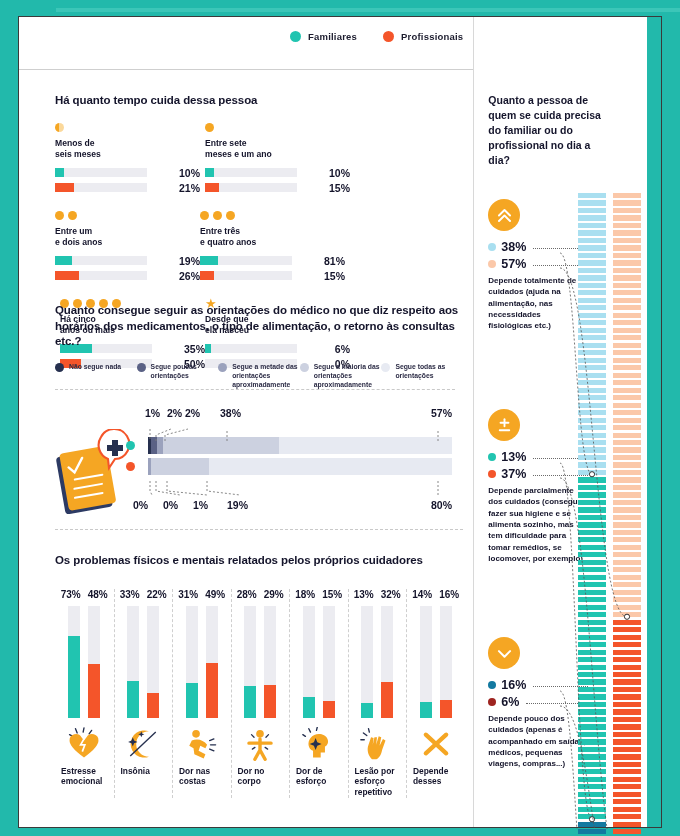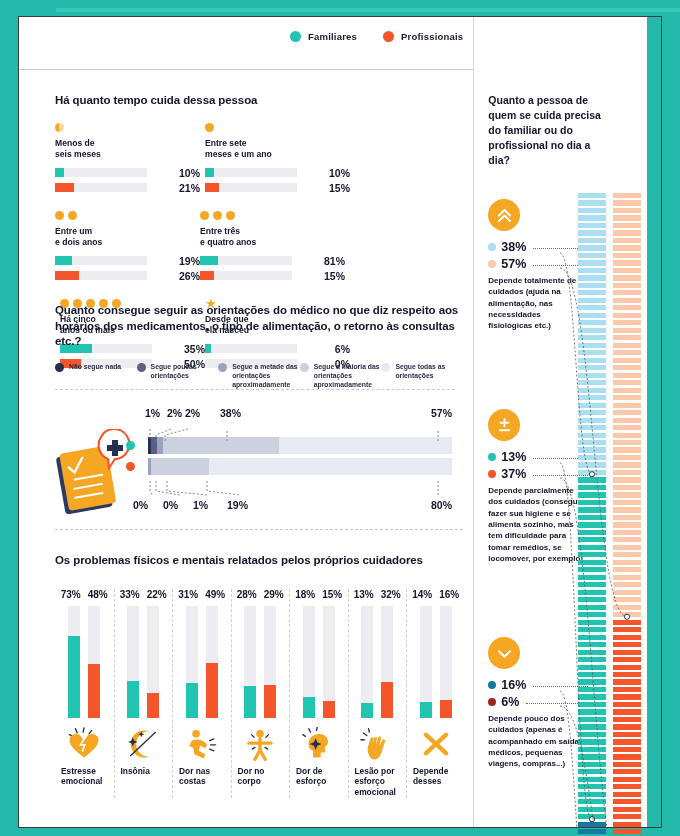--- a/index.html
+++ b/index.html
@@ -533,21 +533,21 @@
             <div class="s3-icon">
               <svg viewBox="0 0 40 40" width="34" height="34">
                 <path d="M14 38 C9 33 8 26 10 21 L13 12 L16 13 L15 21 L17 12 L20 12 L19 21 L22 11 L25 12 L23 22 L27 14 L30 16 L26 27 C25 33 22 37 19 38 Z" fill="#f5a623"></path>
                 <g stroke="#26304f" stroke-width="1.6" stroke-linecap="round">
                   <line x1="8" y1="10" x2="4" y2="7"></line>
                   <line x1="11" y1="6" x2="10" y2="2"></line>
                   <line x1="5" y1="15" x2="1" y2="15"></line>
                 </g>
               </svg>
             </div>
-            <div class="s3-name">Lesão por esforço emocional</div>
+            <div class="s3-name">Lesão por esforço repetitivo</div>
           </div>
           <div class="s3-group">
             <div class="s3-pcts">
               <span class="s3-pct">14%</span>
               <span class="s3-pct">16%</span>
             </div>
             <div class="s3-bars">
               <div class="s3-track">
                 <div class="s3-fill" style="height:14%;background:#21c4b0"></div>
               </div>

